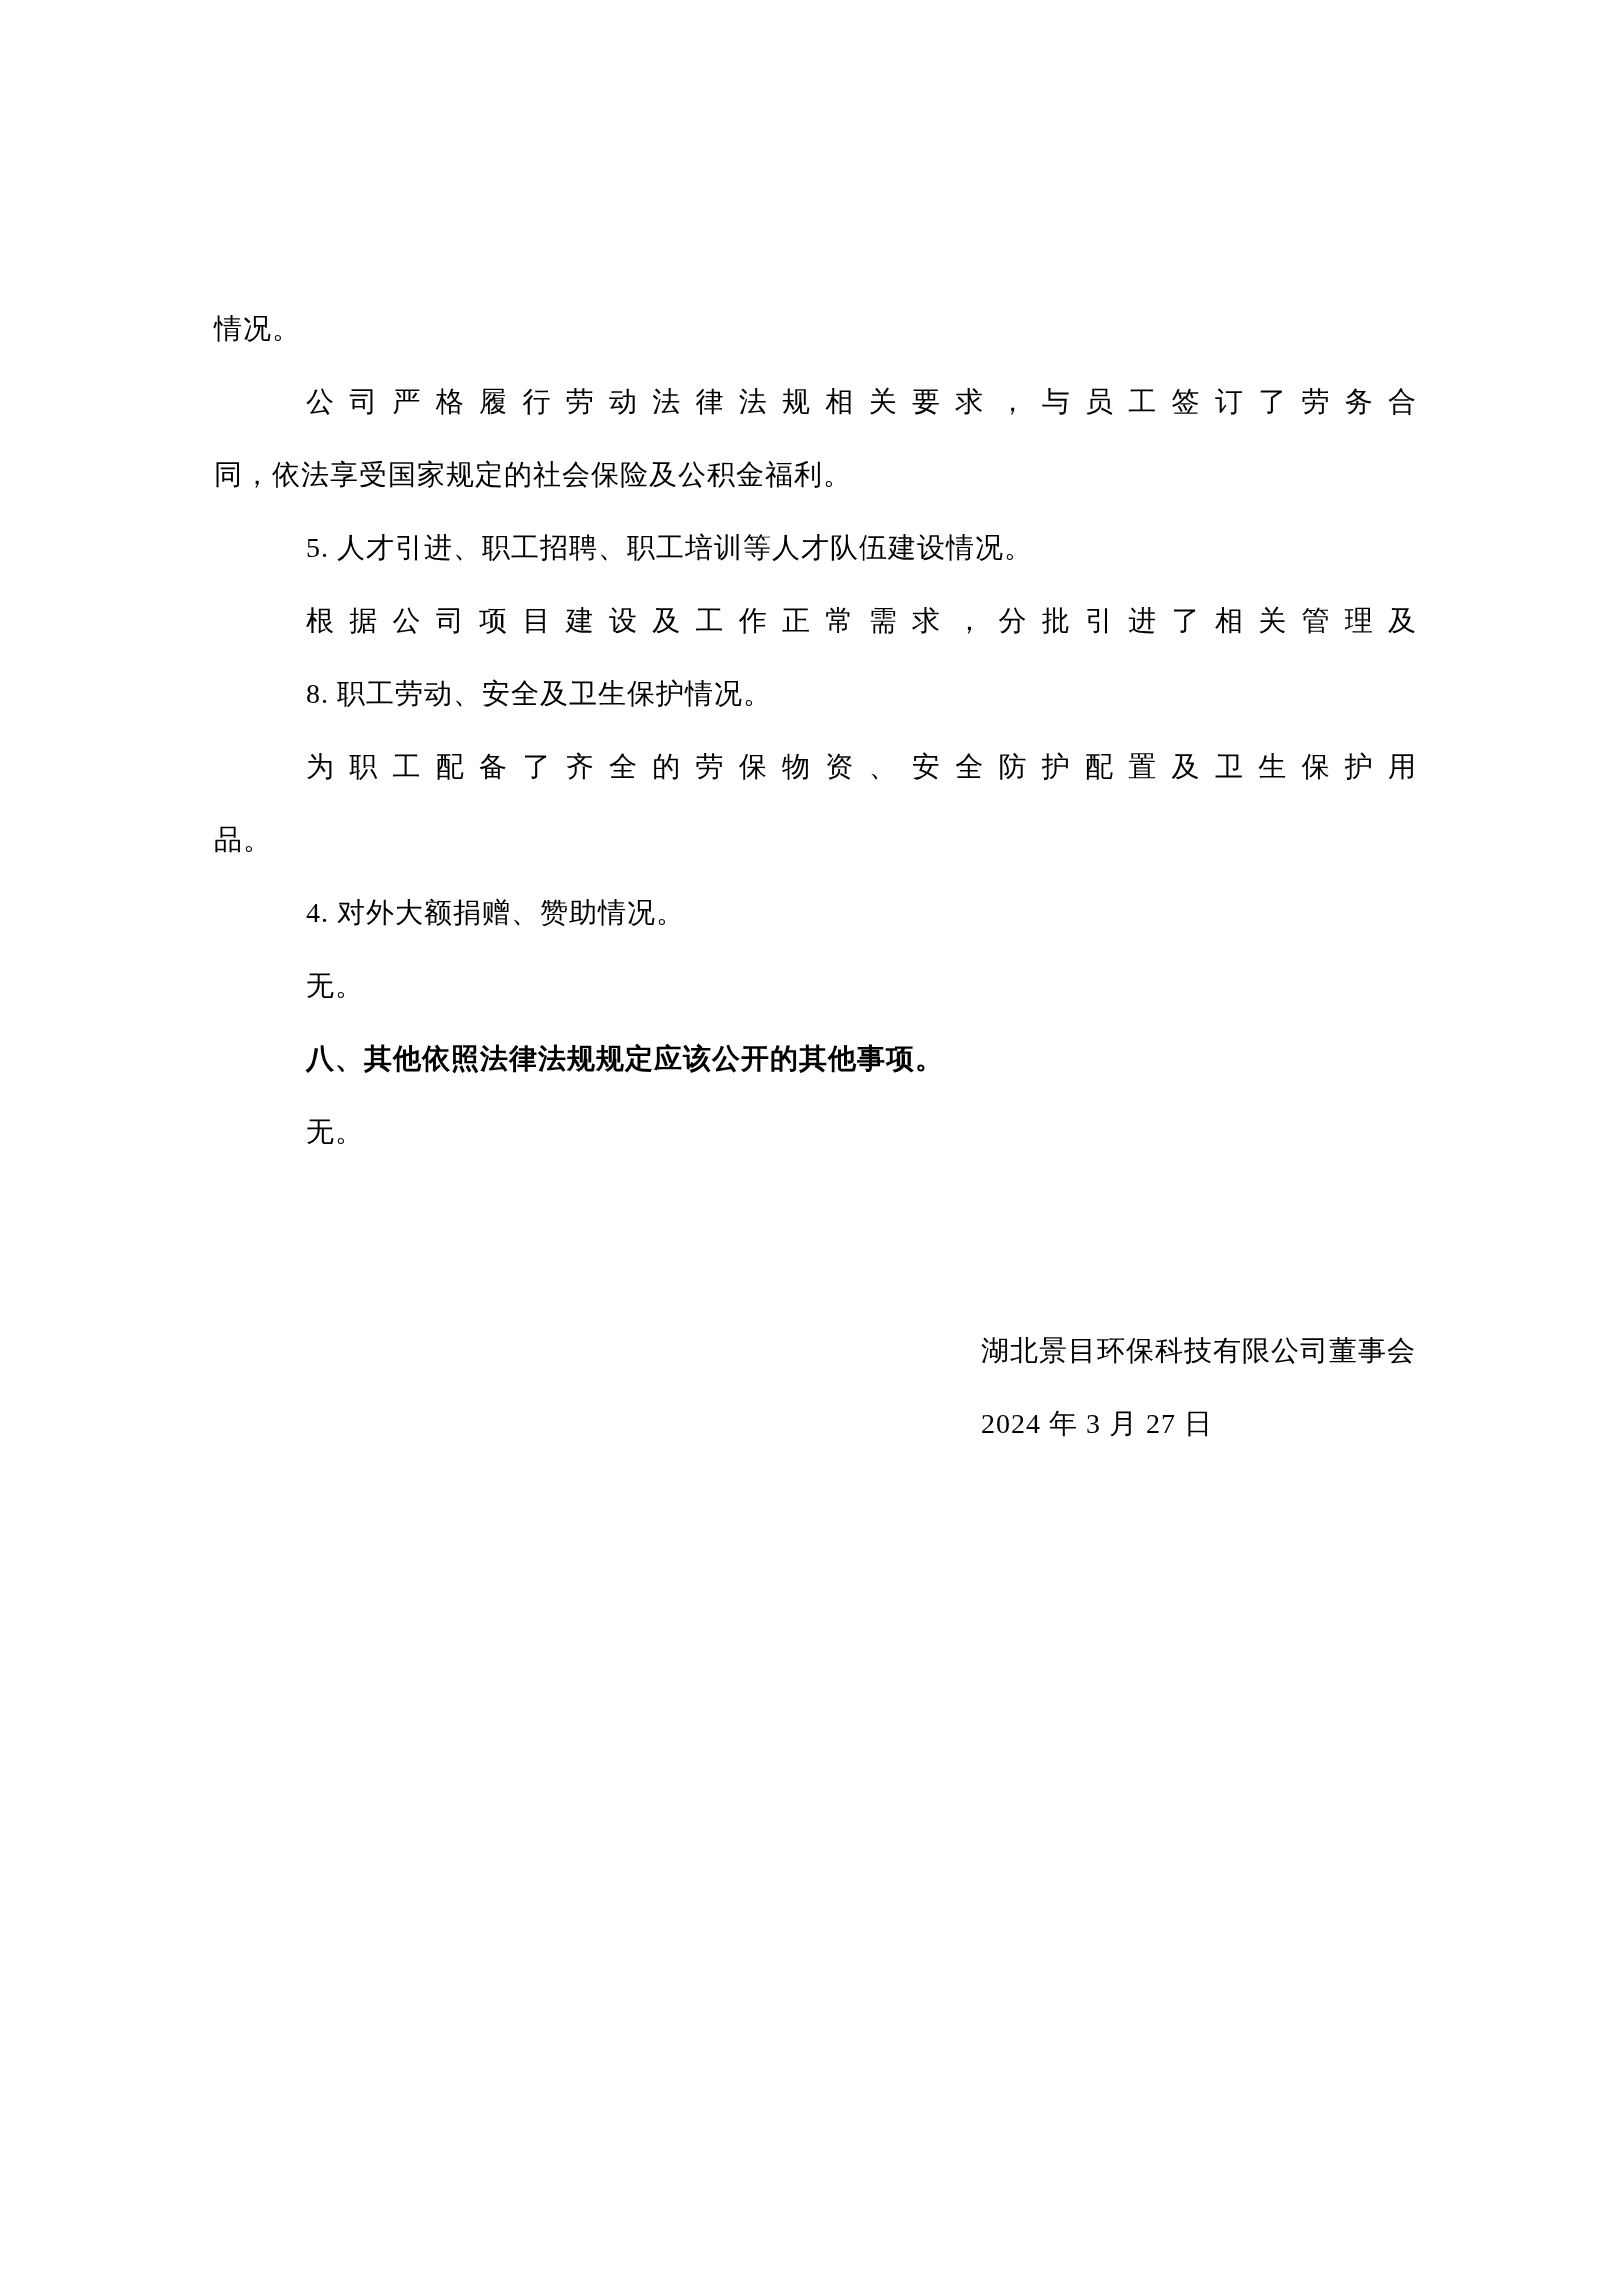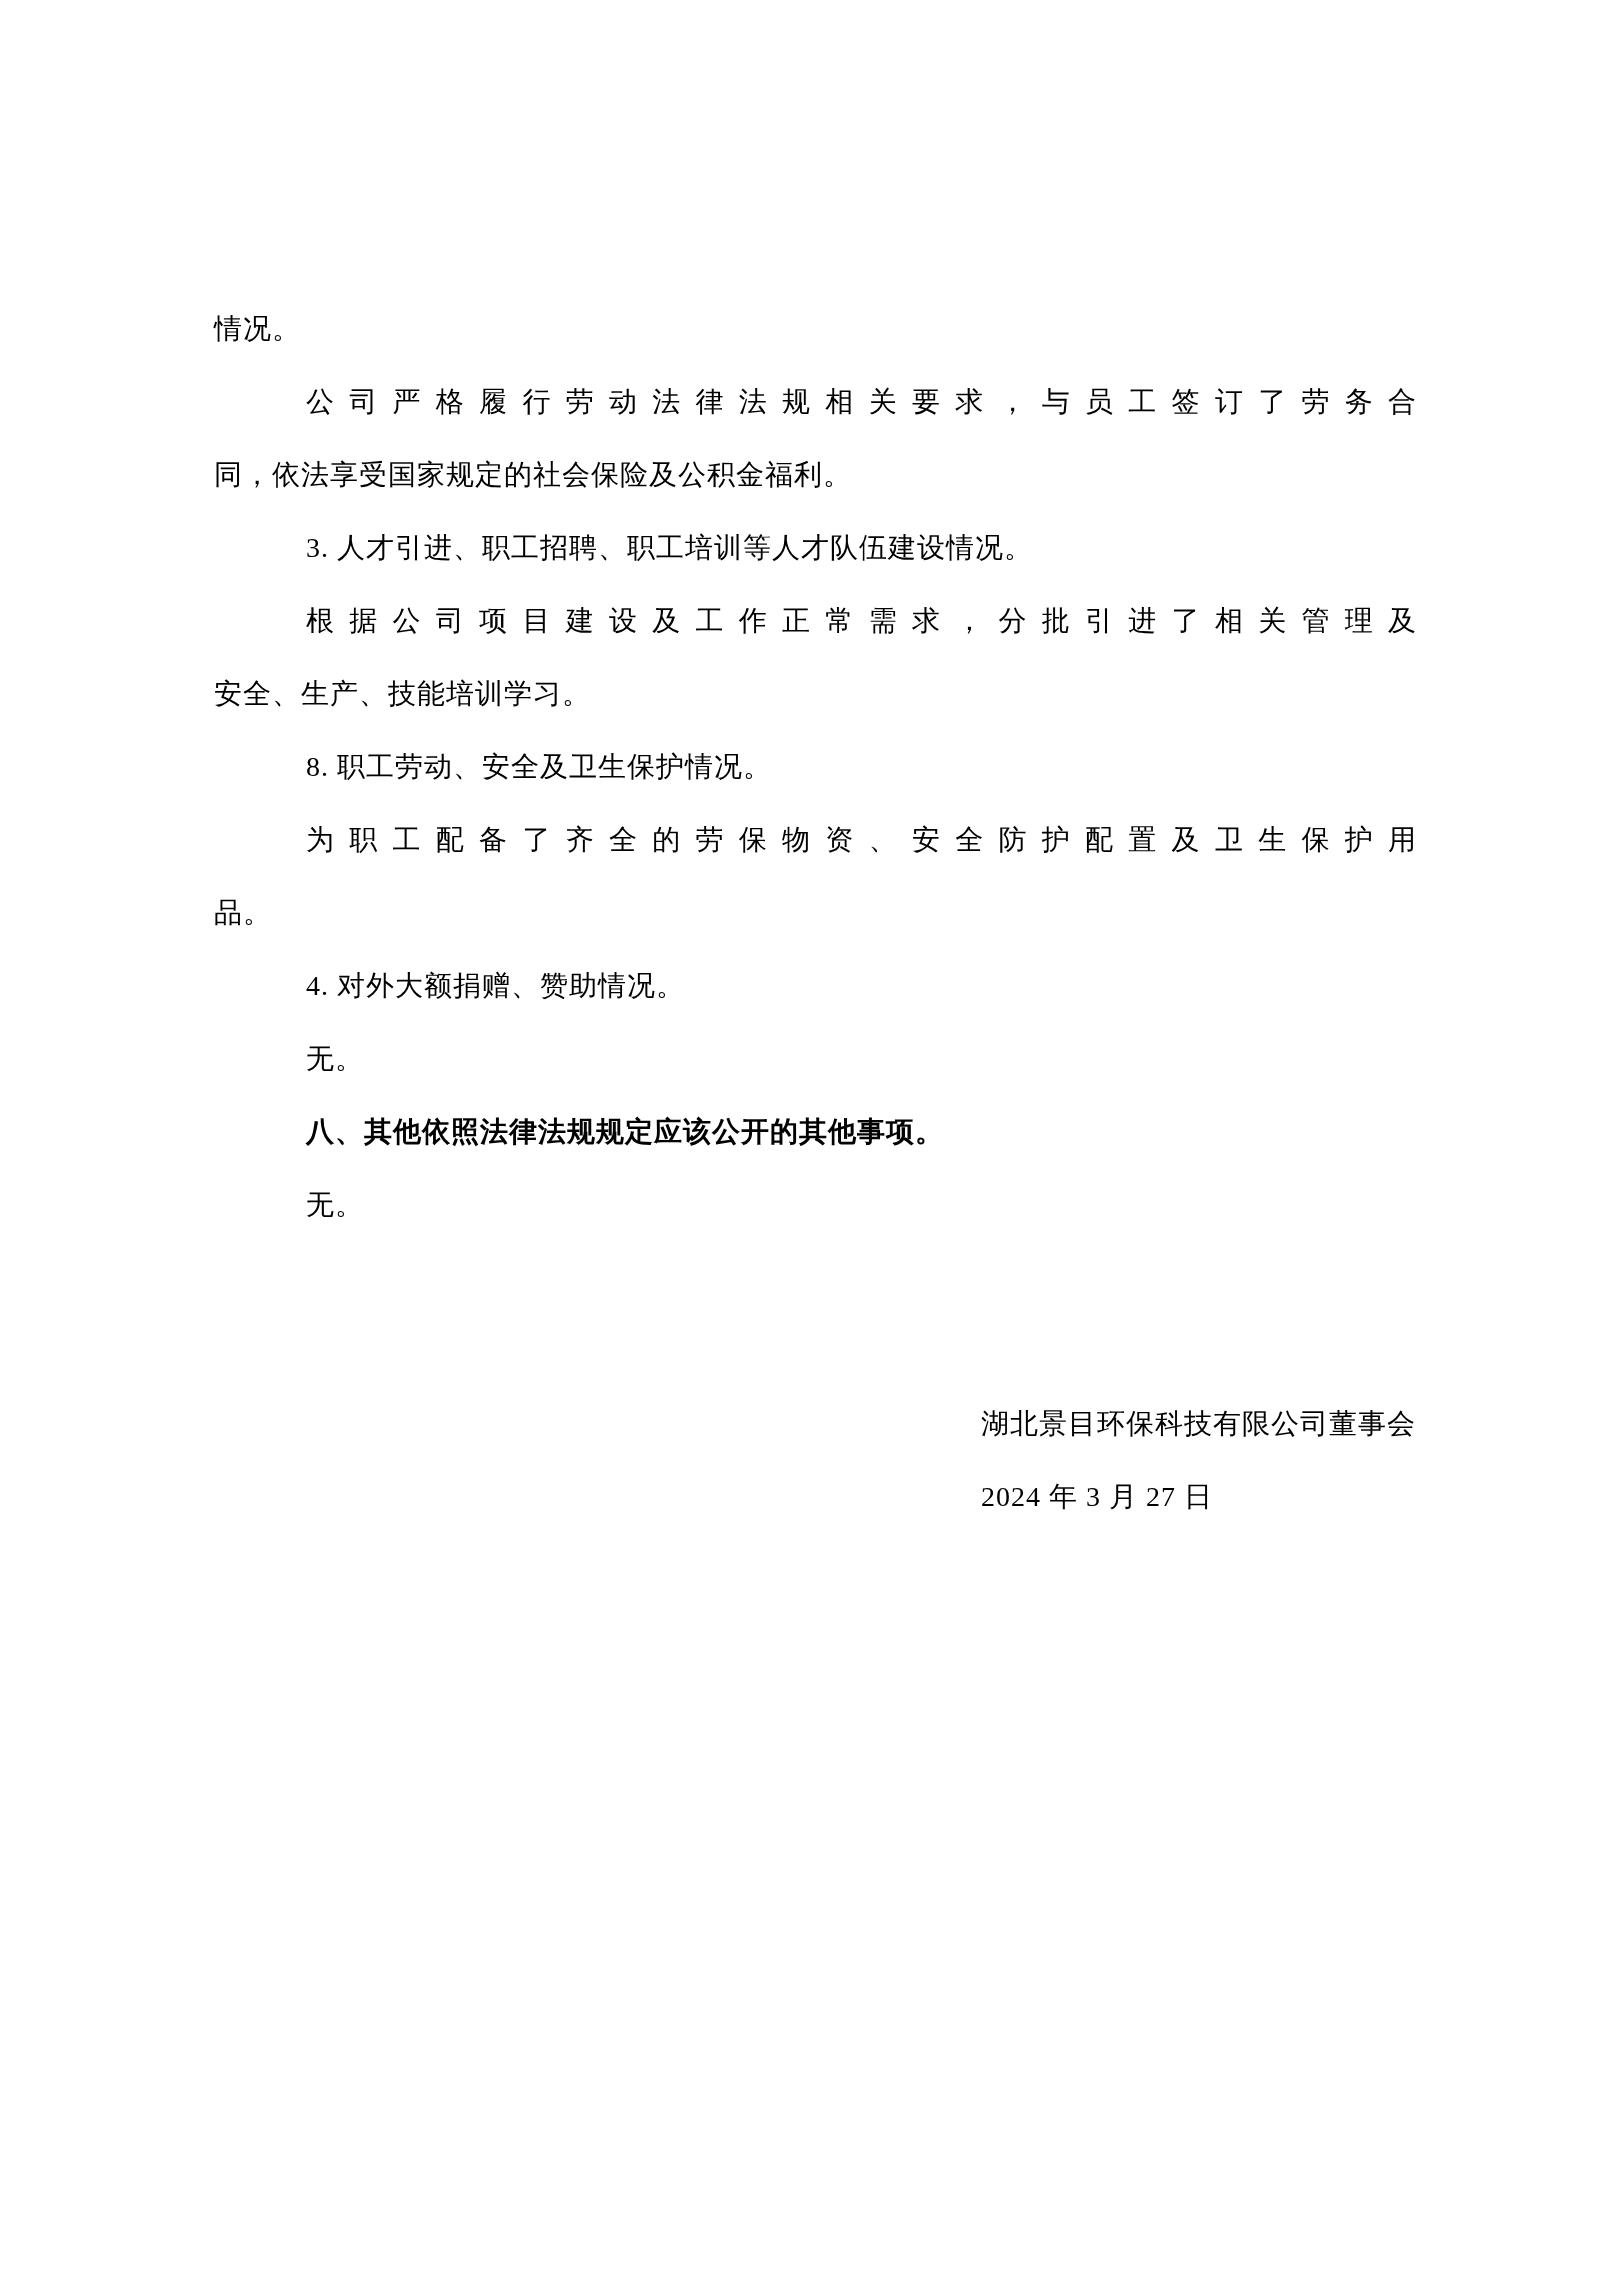--- a/index.html
+++ b/index.html
@@ -58,23 +58,22 @@
   }
 </style>
 </head>
 <body>
 
 <div class="page">
   <div class="body-text" id="body-lines">
       <div class="line">情况。</div>
       <div class="line indent j">公司严格履行劳动法律法规相关要求，与员工签订了劳务合</div>
       <div class="line">同，依法享受国家规定的社会保险及公积金福利。</div>
-      <div class="line indent">3. 人才引进、职工招聘、职工培训等人才队伍建设情况。</div>
+      <div class="line indent">5. 人才引进、职工招聘、职工培训等人才队伍建设情况。</div>
       <div class="line indent j">根据公司项目建设及工作正常需求，分批引进了相关管理及</div>
-      <div class="line">安全、生产、技能培训学习。</div>
       <div class="line indent">8. 职工劳动、安全及卫生保护情况。</div>
       <div class="line indent j">为职工配备了齐全的劳保物资、安全防护配置及卫生保护用</div>
       <div class="line">品。</div>
       <div class="line indent">4. 对外大额捐赠、赞助情况。</div>
       <div class="line indent">无。</div>
       <div class="line indent bold">八、其他依照法律法规规定应该公开的其他事项。</div>
       <div class="line indent">无。</div>
     </div>
   <div class="sig-block">
     <div class="sig-line">湖北景目环保科技有限公司董事会</div>

